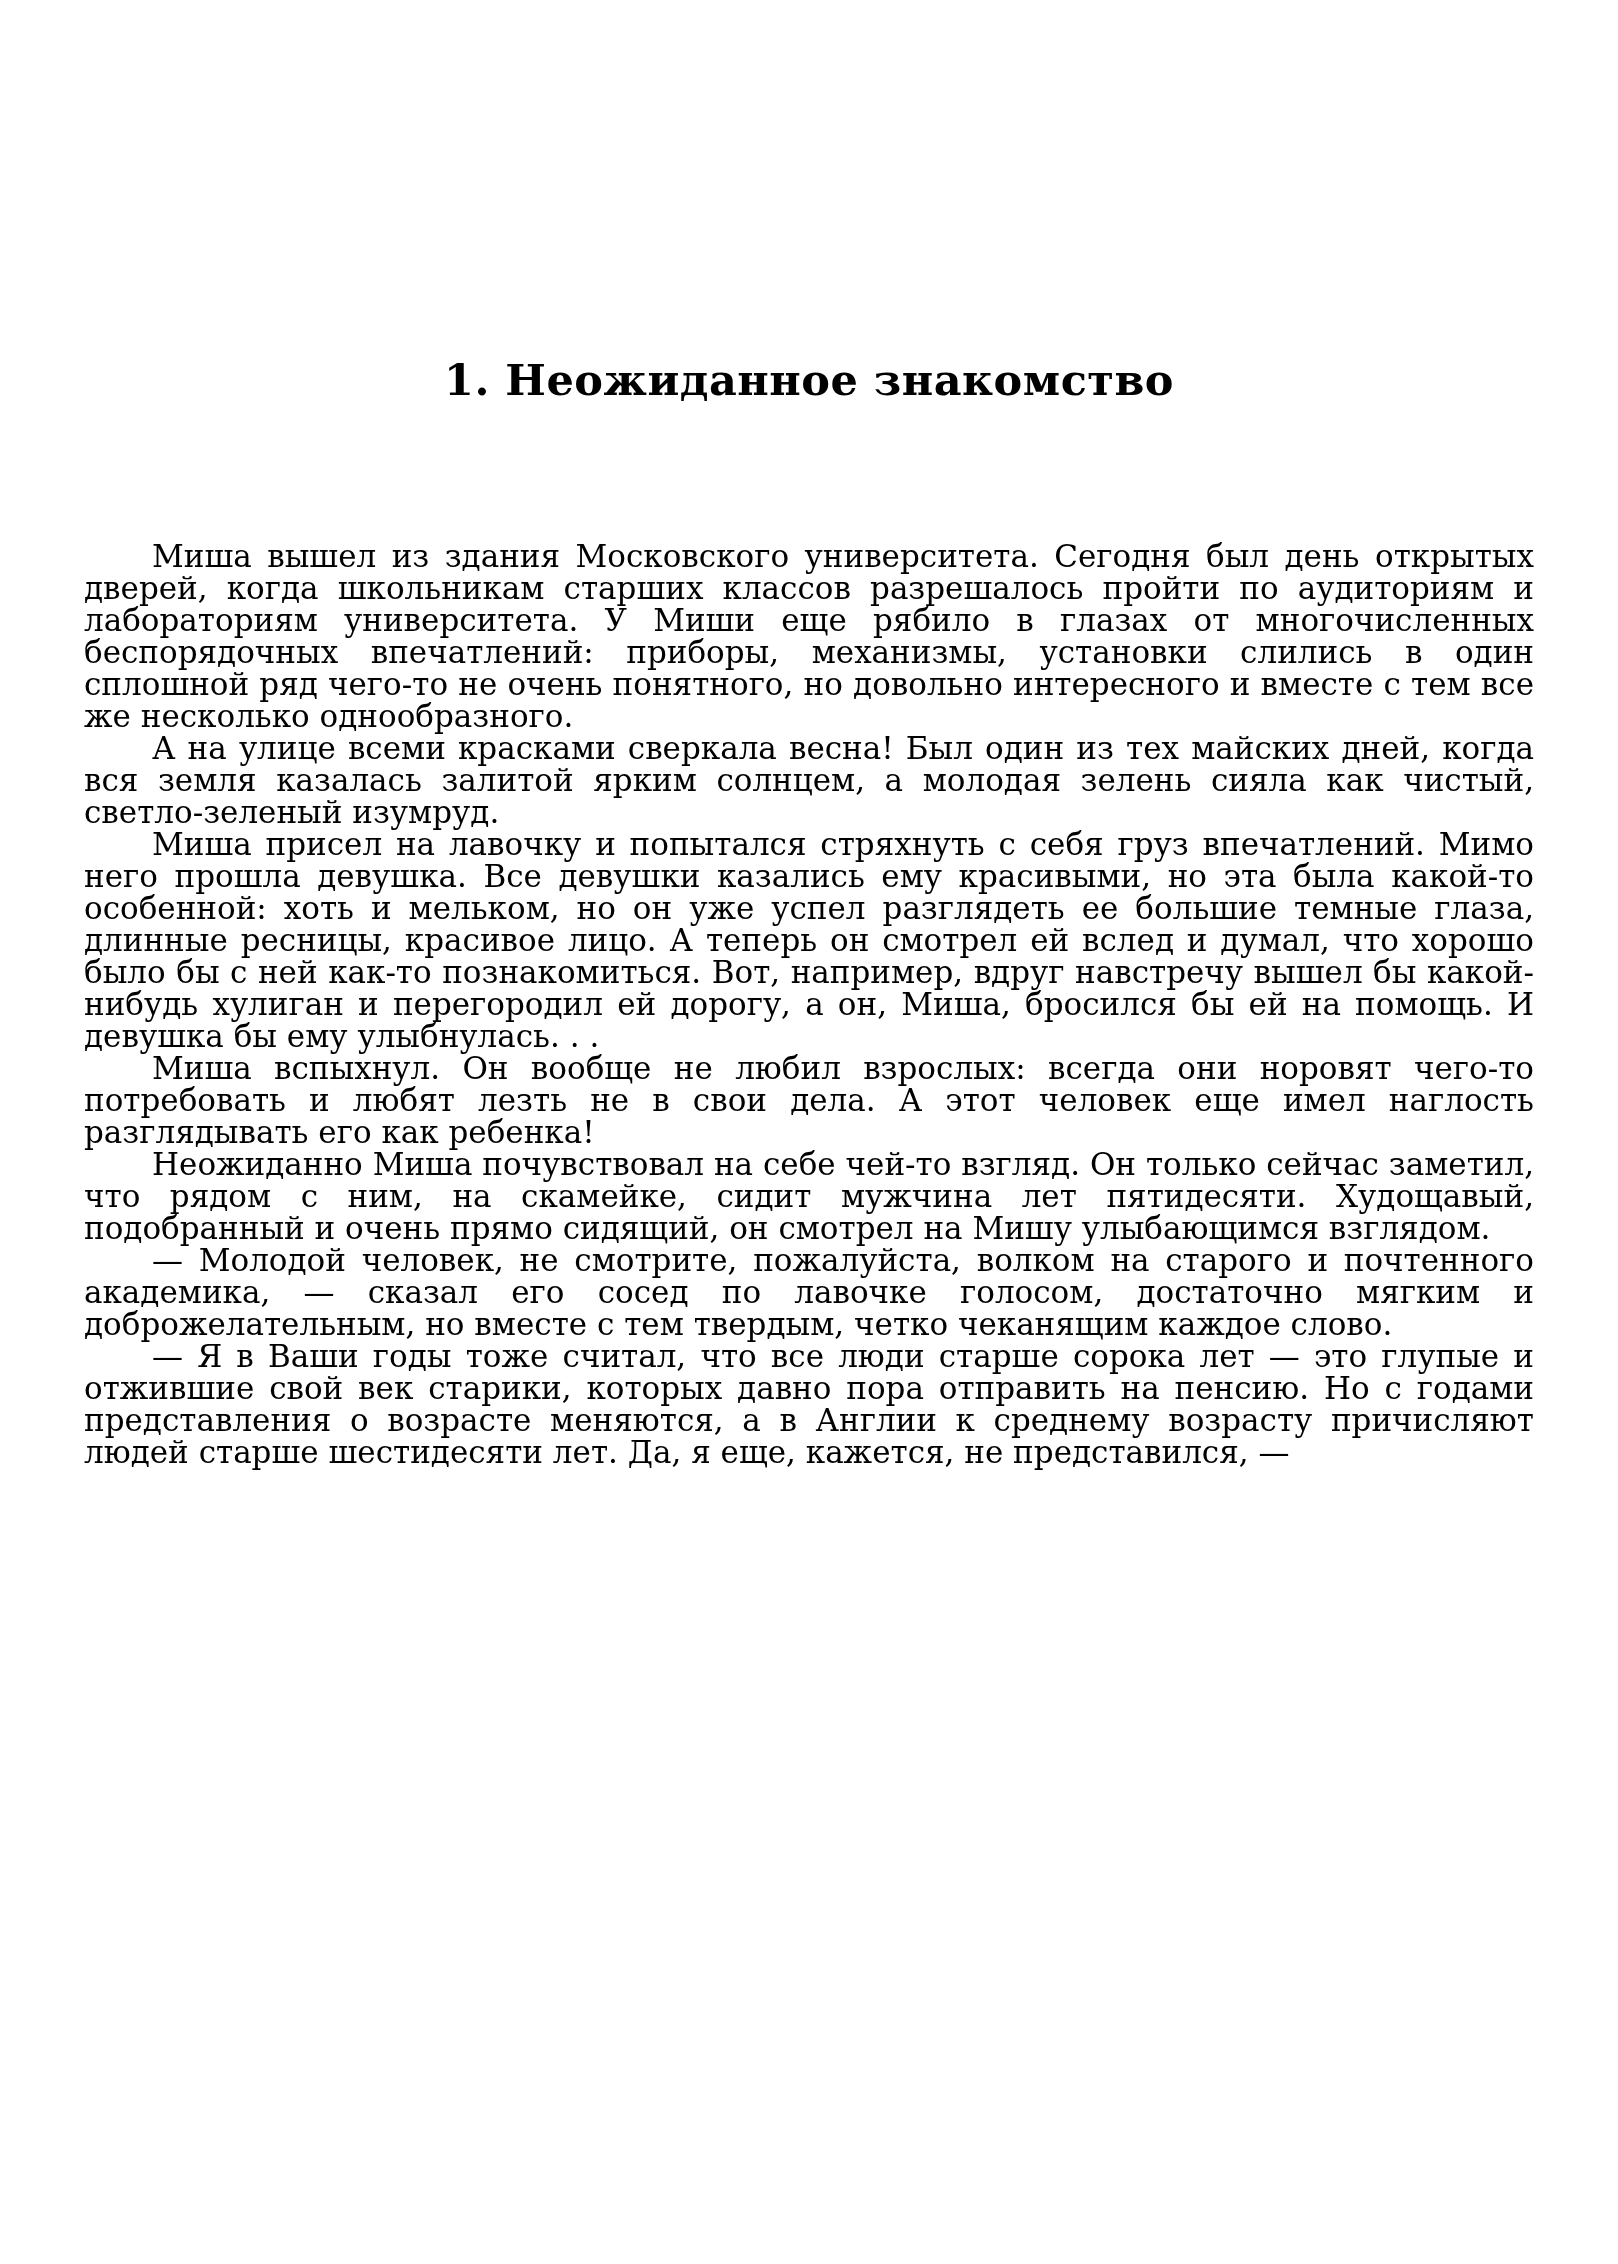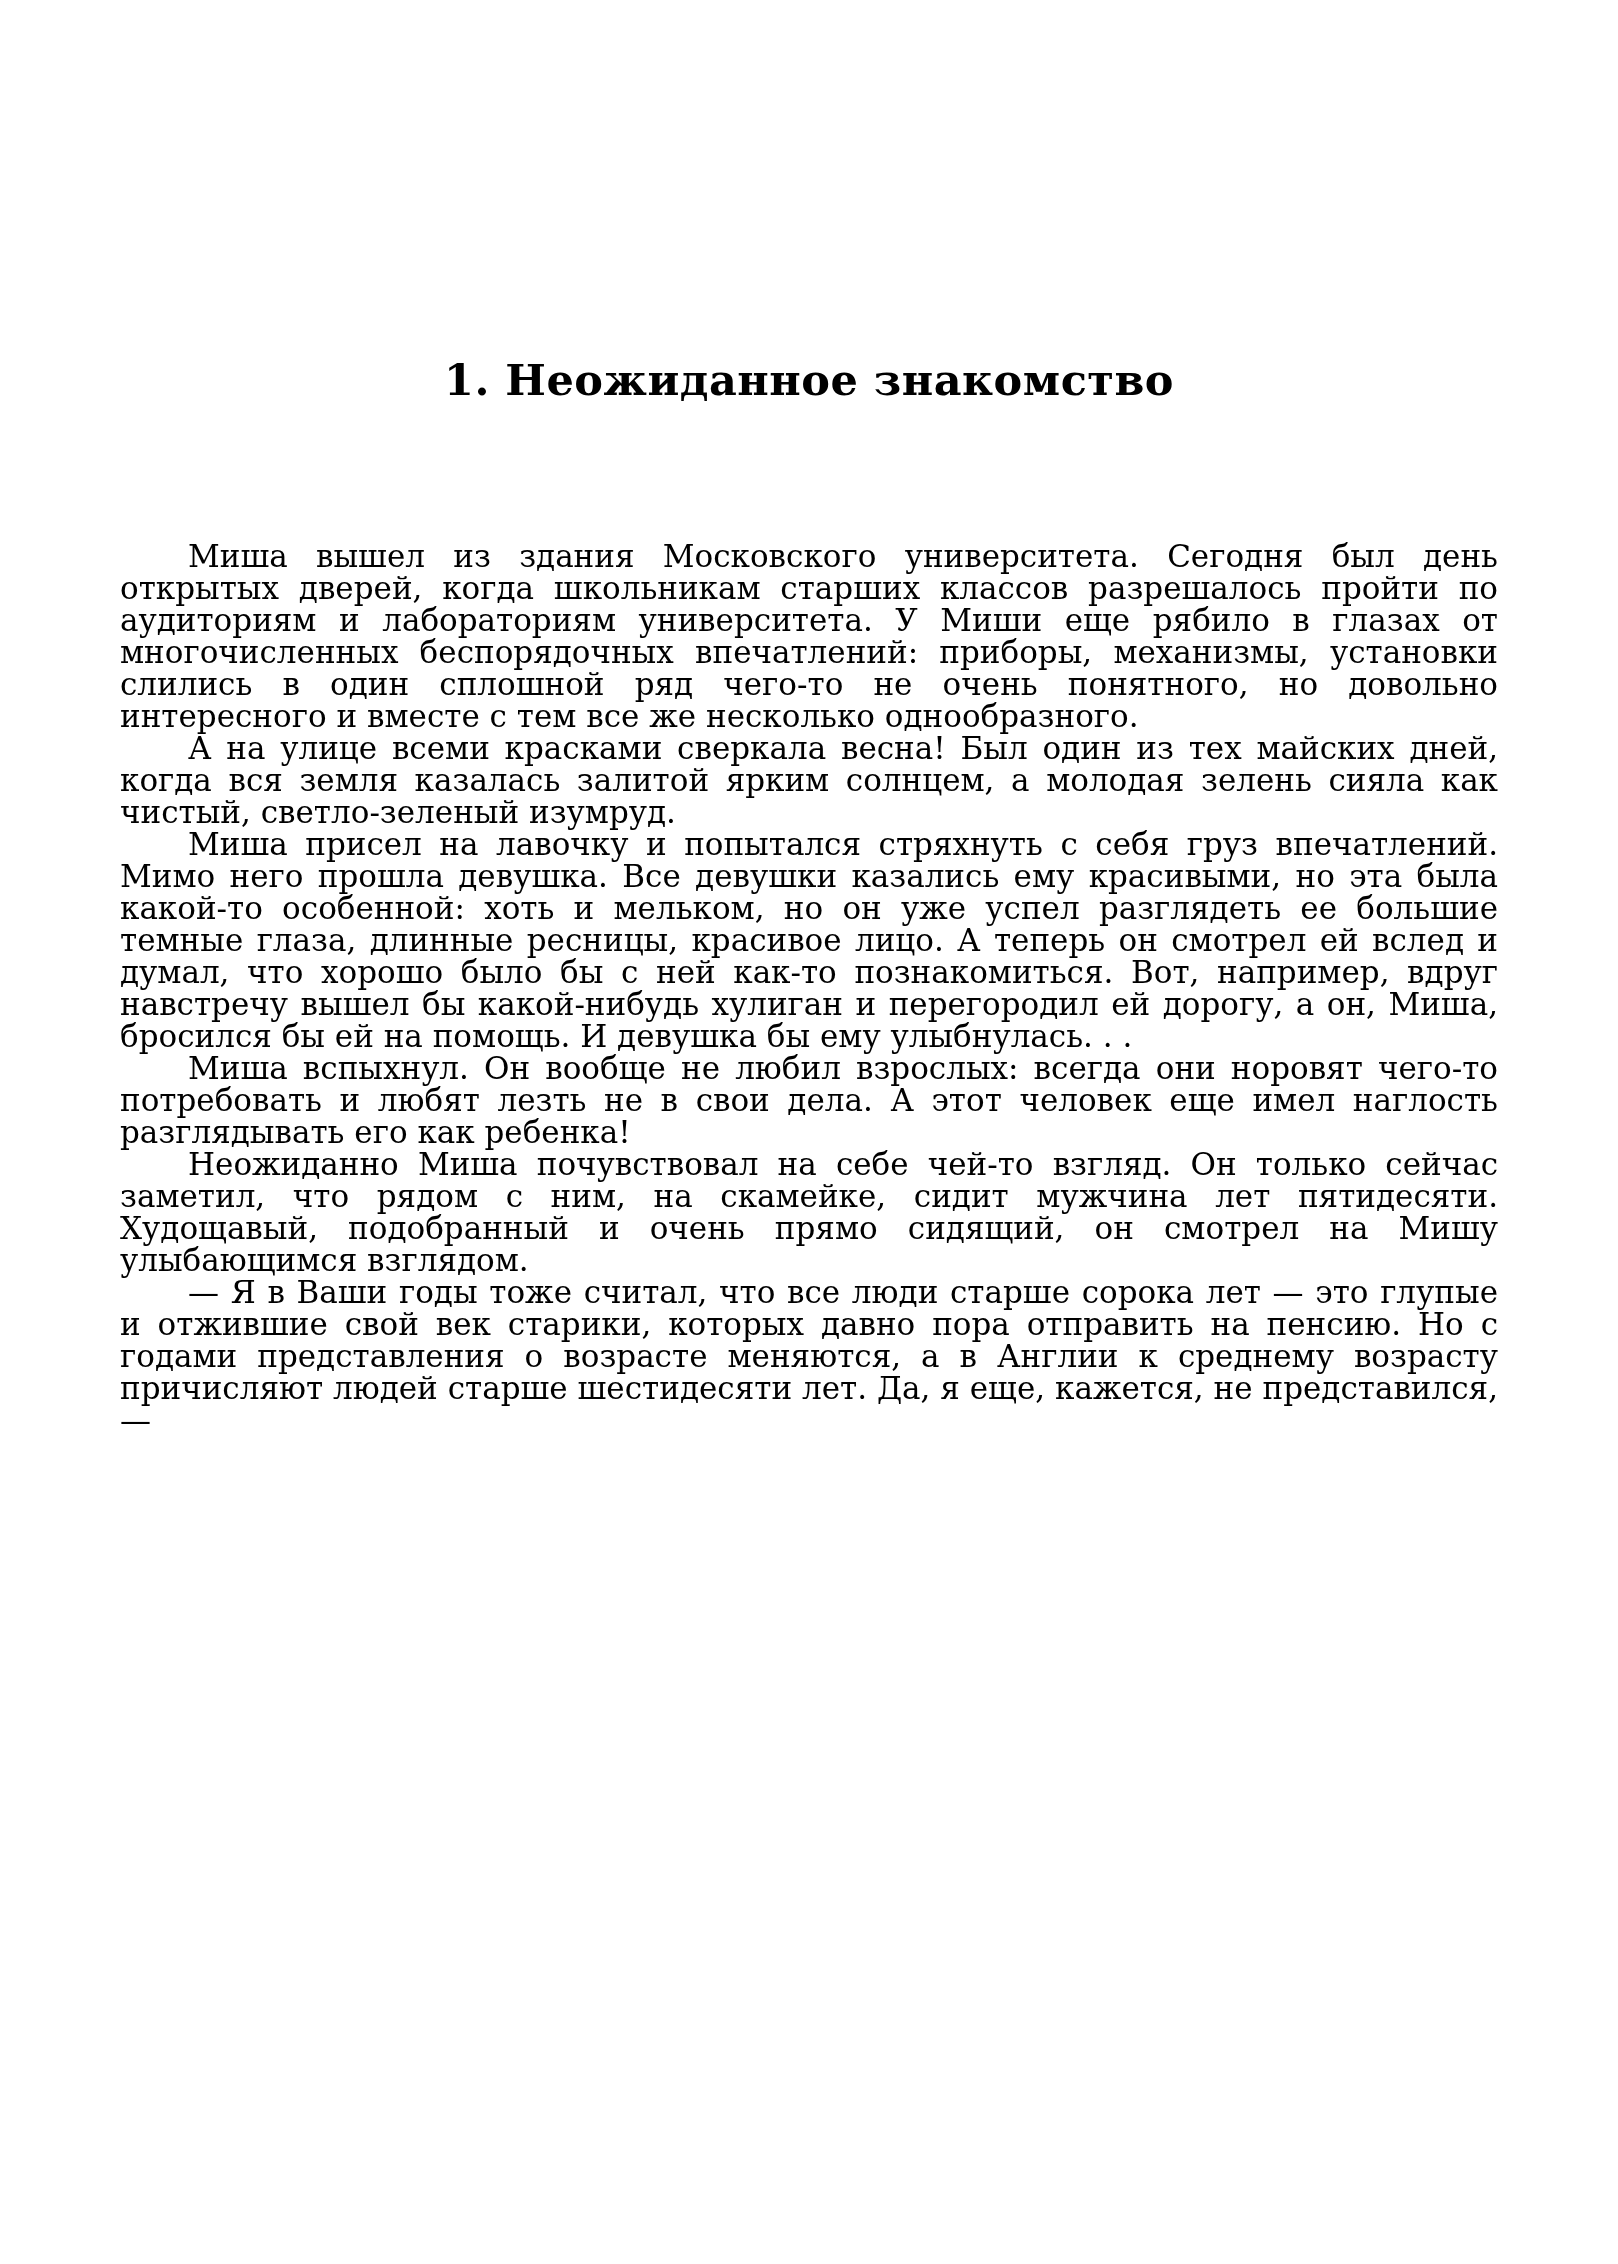--- a/index.html
+++ b/index.html
@@ -11,21 +11,21 @@
     width: 1618px;
     height: 2264px;
     position: relative;
     font-family: "DejaVu Serif", "Liberation Serif", serif;
     color: #000000;
   }
   .page {
     box-sizing: border-box;
     width: 1618px;
     height: 2012px;
-    padding: 0 120px;
+    padding: 0 84px;
     overflow: hidden;
   }
   .chapter-title {
     margin: 0;
     padding-top: 355px;
     text-align: center;
     font-size: 43px;
     font-weight: bold;
     letter-spacing: 0.5px;
   }
@@ -47,16 +47,17 @@
 
 <div class="page">
   <h1 class="chapter-title">1. Неожиданное знакомство</h1>
 
   <div class="body-text">
     <p>Миша вышел из здания Московского университета. Сегодня был день открытых дверей, когда школьникам старших классов разрешалось пройти по аудиториям и лабораториям университета. У Миши еще рябило в глазах от многочисленных беспорядочных впечатлений: приборы, механизмы, установки слились в один сплошной ряд чего-то не очень понятного, но довольно интересного и вместе с тем все же несколько однообразного.</p>
     <p>А на улице всеми красками сверкала весна! Был один из тех майских дней, когда вся земля казалась залитой ярким солнцем, а молодая зелень сияла как чистый, светло-зеленый изумруд.</p>
     <p>Миша присел на лавочку и попытался стряхнуть с себя груз впечатлений. Мимо него прошла девушка. Все девушки казались ему красивыми, но эта была какой-то особенной: хоть и мельком, но он уже успел разглядеть ее большие темные глаза, длинные ресницы, красивое лицо. А теперь он смотрел ей вслед и думал, что хорошо было бы с ней как-то познакомиться. Вот, например, вдруг навстречу вышел бы какой-нибудь хулиган и перегородил ей дорогу, а он, Миша, бросился бы ей на помощь. И девушка бы ему улыбнулась. . .</p>
     <p>Миша вспыхнул. Он вообще не любил взрослых: всегда они норовят чего-то потребовать и любят лезть не в свои дела. А этот человек еще имел наглость разглядывать его как ребенка!</p>
     <p>Неожиданно Миша почувствовал на себе чей-то взгляд. Он только сейчас заметил, что рядом с ним, на скамейке, сидит мужчина лет пятидесяти. Худощавый, подобранный и очень прямо сидящий, он смотрел на Мишу улыбающимся взглядом.</p>
+    <p>— Молодой человек, не смотрите, пожалуйста, волком на старого и почтенного академика, — сказал его сосед по лавочке голосом, достаточно мягким и доброжелательным, но вместе с тем твердым, четко чеканящим каждое слово.</p>
     <p>— Я в Ваши годы тоже считал, что все люди старше сорока лет — это глупые и отжившие свой век старики, которых давно пора отправить на пенсию. Но с годами представления о возрасте меняются, а в Англии к среднему возрасту причисляют людей старше шестидесяти лет. Да, я еще, кажется, не представился, —</p>
   </div>
 </div>
 
 
 </body></html>

